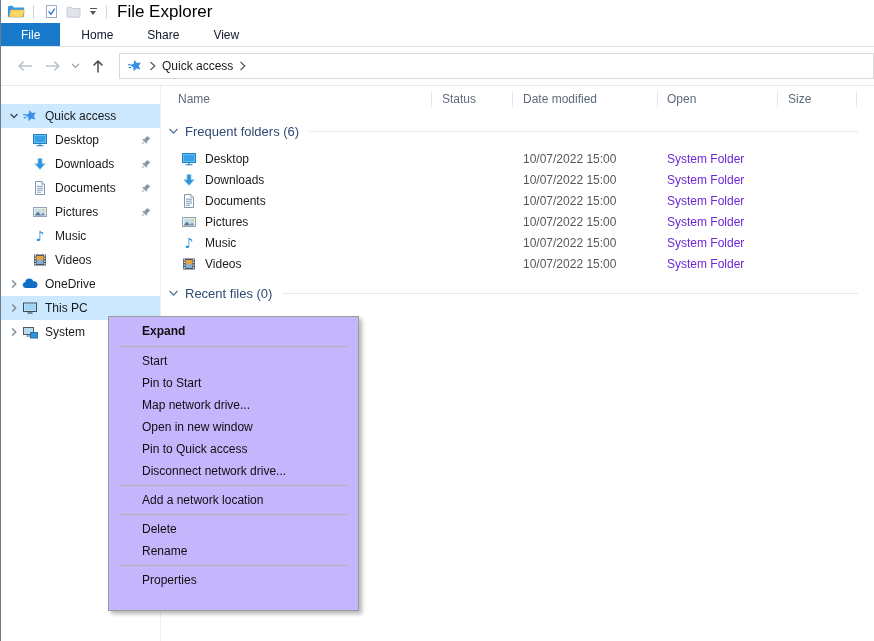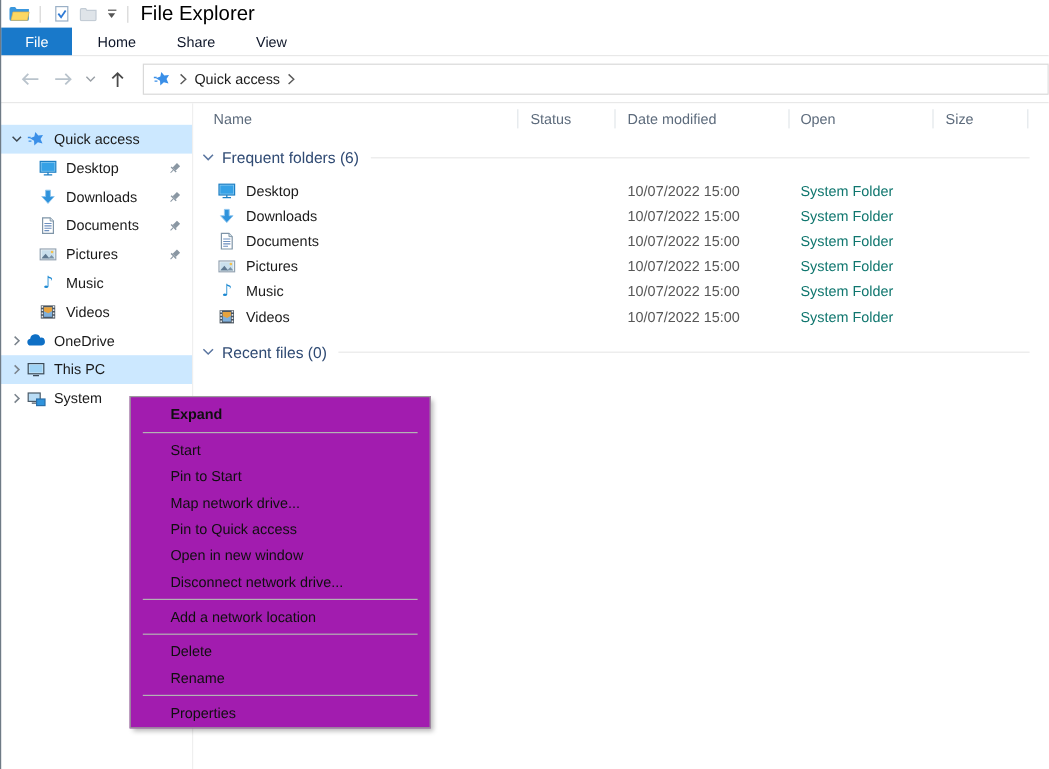--- a/index.html
+++ b/index.html
@@ -63,28 +63,28 @@
   .group-header .gchev{margin-left:7px;display:flex;align-items:center;}
   .group-header .glabel{font-size:13px;color:#2f4a73;margin-left:6px;white-space:nowrap;}
   .group-header .rule{flex:1;height:1px;background:#e9e9e9;margin-left:10px;margin-right:16px;}
 
   .rows{margin-top:6px;}
   .frow{height:21px;display:flex;align-items:center;font-size:12px;}
   .c-name{width:271px;box-sizing:border-box;padding-left:20px;display:flex;align-items:center;color:#1b1b1b;}
   .c-name .ficon{width:16px;height:16px;display:flex;align-items:center;justify-content:center;margin-right:8px;flex-shrink:0;}
   .c-status{width:81px;box-sizing:border-box;}
   .c-date{width:145px;box-sizing:border-box;padding-left:10px;color:#575757;}
-  .c-type{width:120px;box-sizing:border-box;padding-left:9px;color:#0f766e;}
+  .c-type{width:120px;box-sizing:border-box;padding-left:9px;color:#6d28d9;}
   .c-size{width:79px;box-sizing:border-box;}
   .recent-gap{margin-top:8px;}
 
   
-  .ctx{position:absolute;left:108px;top:330px;width:251px;background:#a21caf;
+  .ctx{position:absolute;left:108px;top:316px;width:251px;background:#c4b5fd;
        border:1px solid #9b9b9b;box-shadow:3px 3px 4px rgba(0,0,0,.28);
-       padding:2px 0 1px 0;z-index:100;box-sizing:border-box;}
+       padding:2px 0 19px 0;z-index:100;box-sizing:border-box;}
   .mi{height:22px;line-height:22px;padding-left:33px;font-size:12px;color:#0f0f0f;cursor:default;}
   .mi.bold{font-weight:bold;height:24px;line-height:24px;}
   .msep{height:1px;background:#b3b3b3;margin:3px 10px;}
 </style>
 </head>
 <body>
 
 <div class="titlebar">
   <span class="qat-btn">
     <svg width="20" height="15" viewBox="0 0 20 15">
@@ -465,22 +465,22 @@
     </div>
   </div>
 </div>
 
 <div class="ctx">
   <div class="mi bold">Expand</div>
   <div class="msep"></div>
   <div class="mi">Start</div>
   <div class="mi">Pin to Start</div>
   <div class="mi">Map network drive...</div>
+  <div class="mi">Open in new window</div>
   <div class="mi">Pin to Quick access</div>
-  <div class="mi">Open in new window</div>
   <div class="mi">Disconnect network drive...</div>
   <div class="msep"></div>
   <div class="mi">Add a network location</div>
   <div class="msep"></div>
   <div class="mi">Delete</div>
   <div class="mi">Rename</div>
   <div class="msep"></div>
   <div class="mi">Properties</div>
 </div>
 

